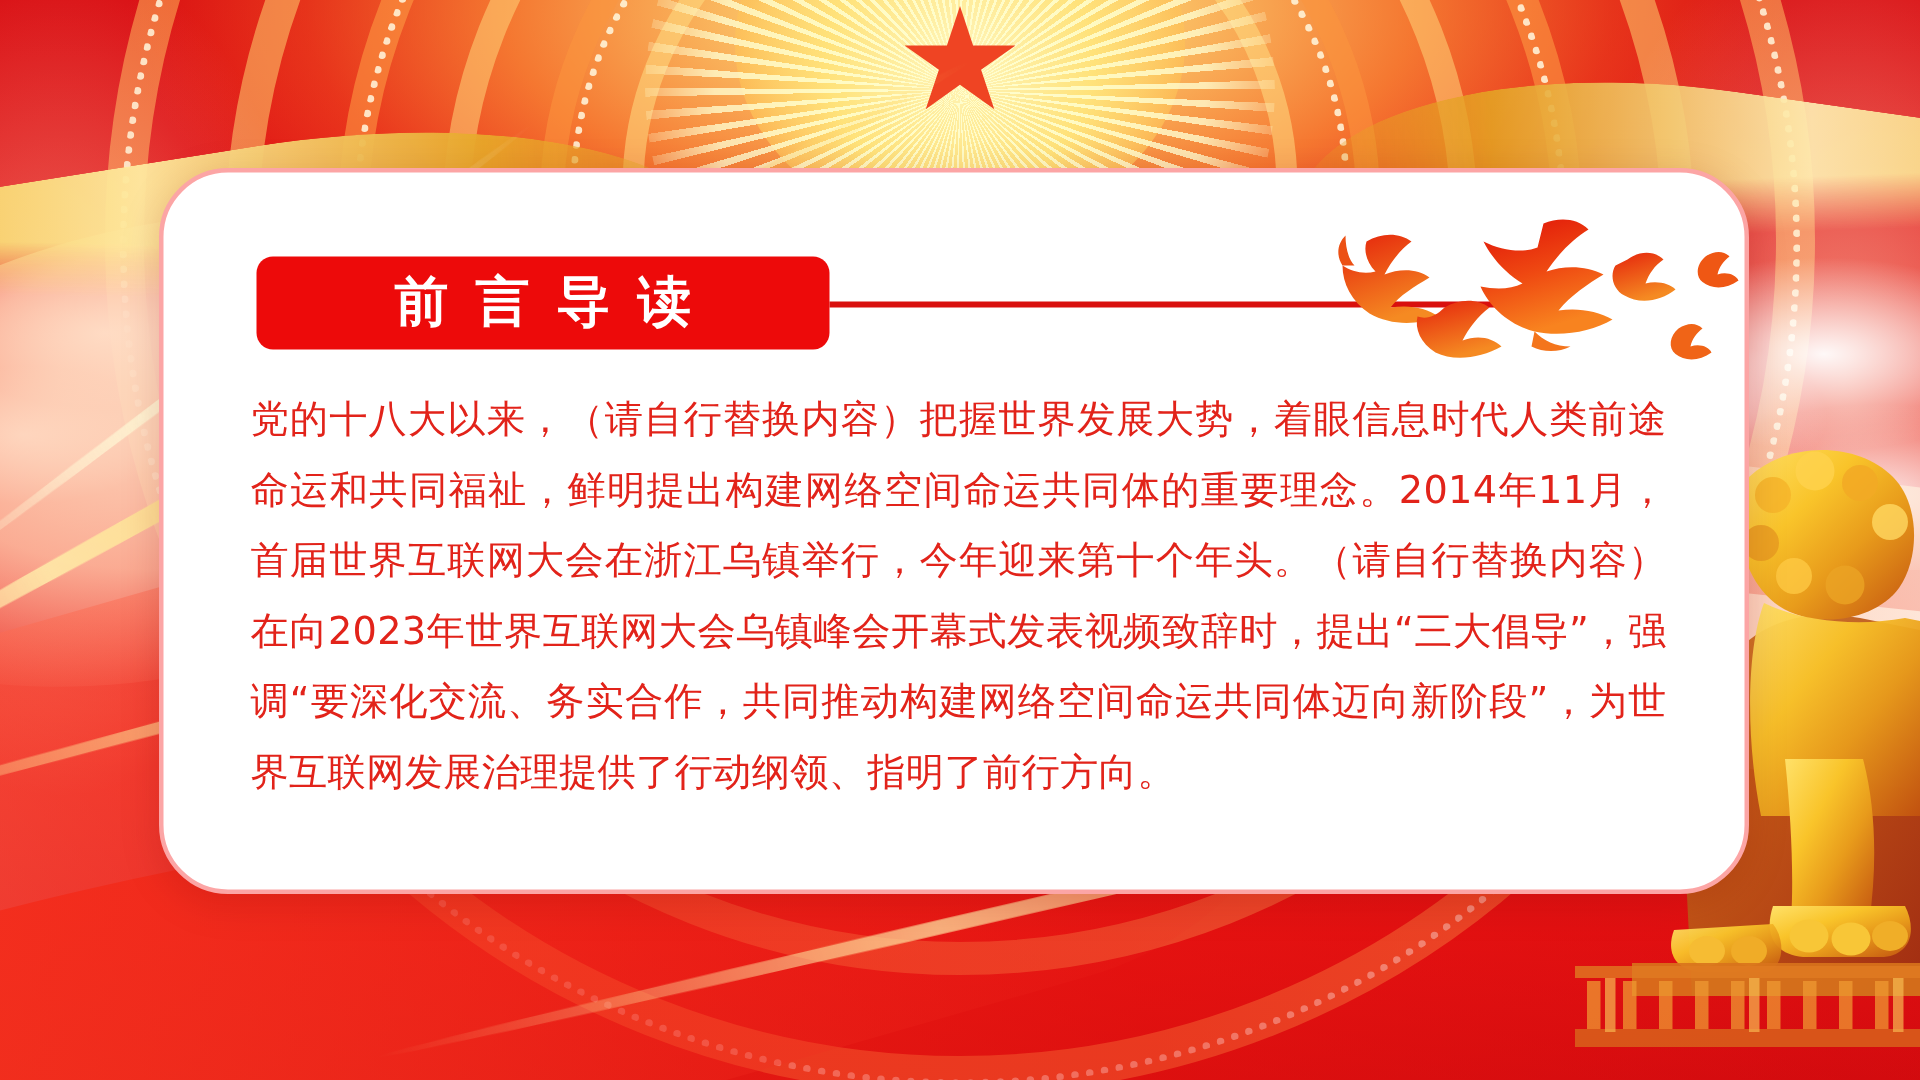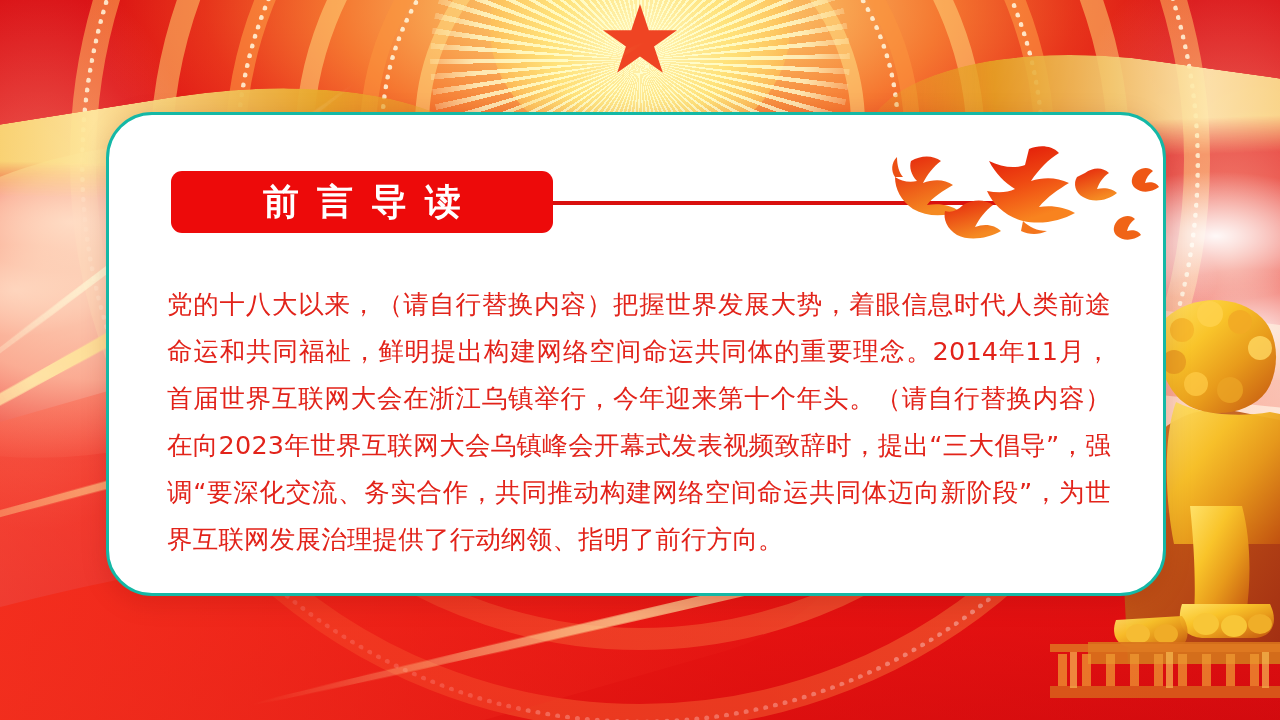--- a/index.html
+++ b/index.html
@@ -219,21 +219,21 @@
     opacity: .92;
   }
   .balustrade svg { width: 100%; height: 100%; display: block; }
 
   
   #card {
     position: absolute;
     left: 106px; top: 112px;
     width: 1060px; height: 484px;
     background: #ffffff;
-    border: 3px solid #14b8a6;
+    border: 3px solid #fca5a5;
     border-radius: 46px;
     box-shadow: 0 6px 26px rgba(120,0,0,.18);
   }
 
   
   .badge {
     position: absolute;
     left: 62px; top: 56px;
     min-width: 382px; height: 62px;
     background: #ed0a0a;
@@ -264,21 +264,21 @@
   .birds {
     position: absolute;
     left: 780px; top: 28px;
     width: 276px; height: 106px;
   }
   .birds svg { width: 100%; height: 100%; display: block; }
 
   
   .body-text {
     position: absolute;
-    left: 58px; top: 166px;
+    left: 58px; top: 142px;
     width: 944px;
     color: #e2231a;
     font-size: 25.5px;
     line-height: 47px;
     text-align: justify;
     text-align-last: left;
     font-family: "DejaVu Sans", "Liberation Sans", sans-serif;
     font-weight: 400;
     letter-spacing: .2px;
   }

